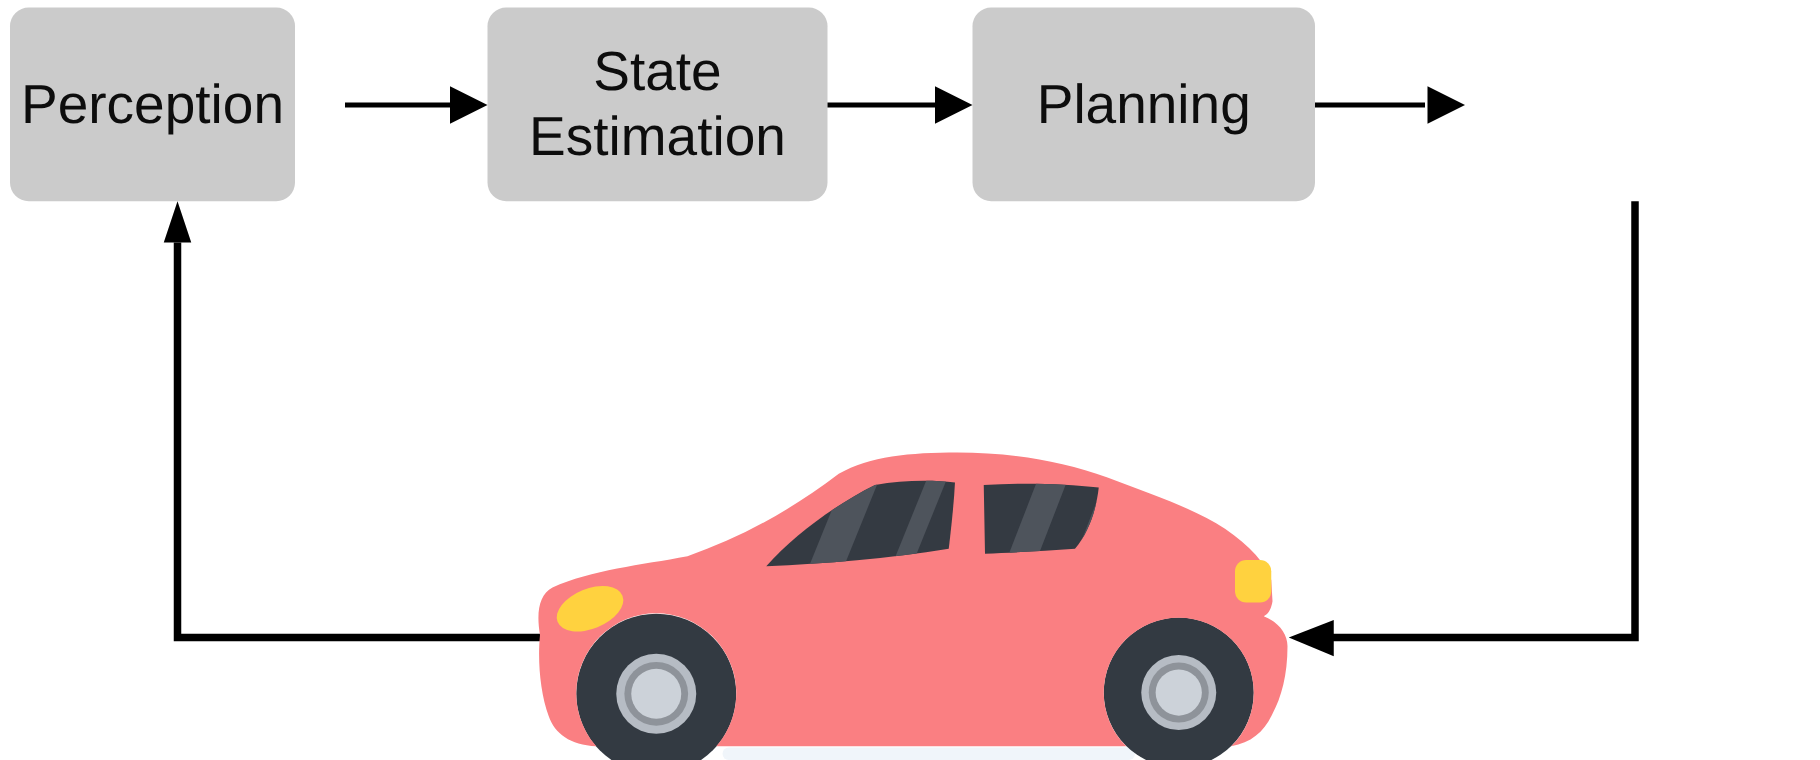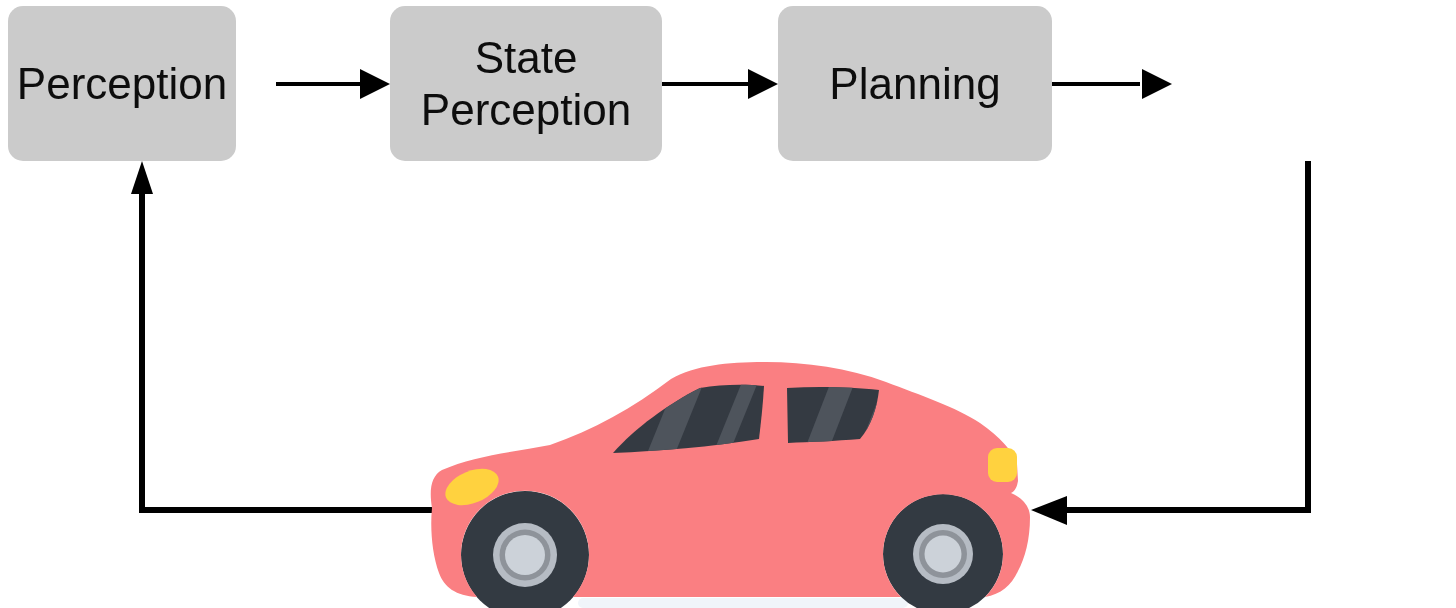--- a/index.html
+++ b/index.html
@@ -37,21 +37,21 @@
 </style>
 </head>
 <body>
 
 <div class="stage">
 
   <div class="flow-box" id="box-perception">
     <span class="label">Perception</span>
   </div>
   <div class="flow-box" id="box-state-estimation">
-    <span class="label">State Perception</span>
+    <span class="label">State Estimation</span>
   </div>
   <div class="flow-box" id="box-planning">
     <span class="label">Planning</span>
   </div>
 
   <svg class="overlay" width="1456" height="608" viewBox="0 0 1456 608">
     <defs>
       <clipPath id="cp-front-window">
         <path d="M 185,93 C 207,68 240,44 272,28 C 294,24 318,24 336,26 C 335,44 333,62 331,79 C 283,87 232,91 185,93 Z"></path>
       </clipPath>

